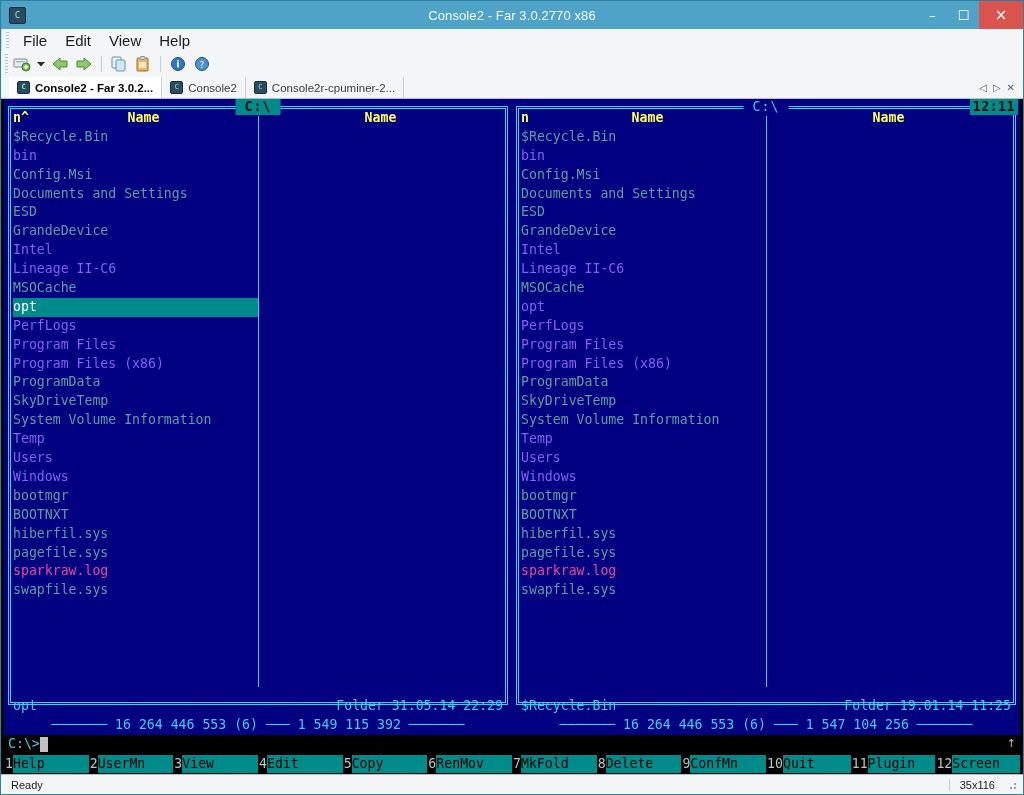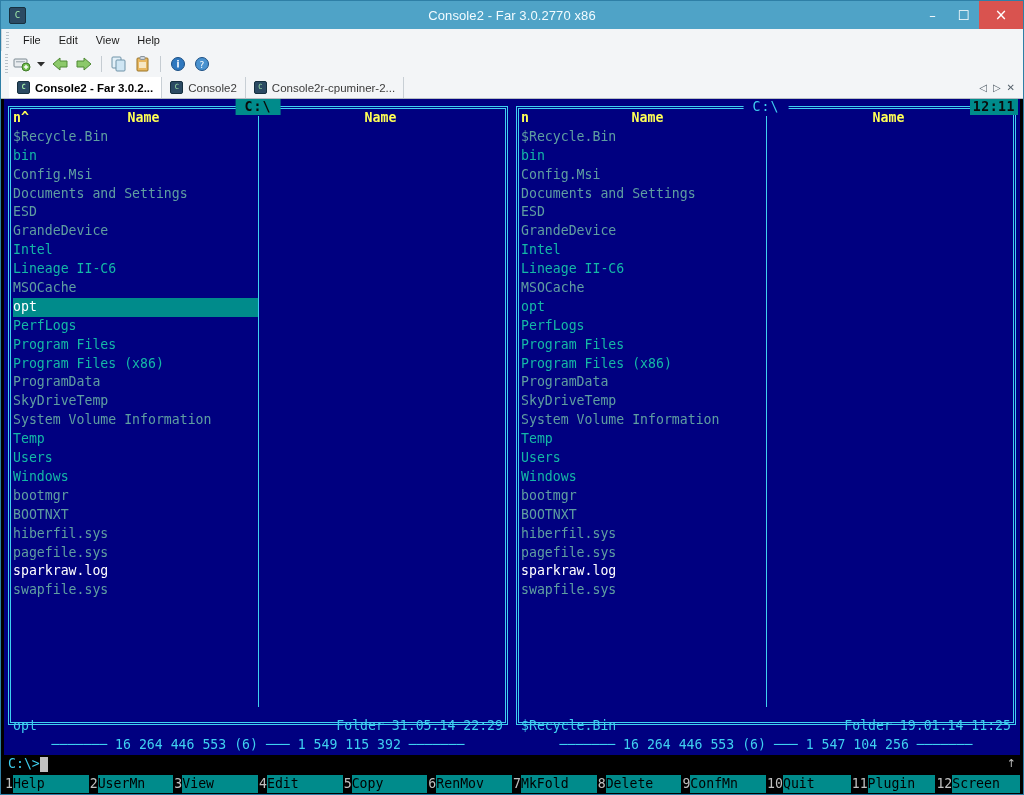--- a/index.html
+++ b/index.html
@@ -56,21 +56,21 @@
     display: flex; align-items: center;
     padding-left: 12px;
     border-left: 1px solid #cfd6dc;
     position: relative;
   }
   #menubar:before {
     content:""; position:absolute; left:4px; top:3px; bottom:3px; width:3px;
     background: repeating-linear-gradient(to bottom,#b9c2c9 0,#b9c2c9 1px,transparent 1px,transparent 3px);
   }
   .menu-item {
-    font-size: 11px; color: #1b1b1b; padding: 2px 9px; cursor: default;
+    font-size: 15px; color: #1b1b1b; padding: 2px 9px; cursor: default;
   }
 
   
   #toolbar {
     height: 26px; flex: 0 0 26px;
     background: #f3f5f7;
     display: flex; align-items: center; padding-left: 10px; gap: 2px;
     position: relative;
   }
   #toolbar:before {
@@ -161,23 +161,23 @@
   .filelist {
     position: relative; z-index: 3;
     margin: 0 9px; flex: 1 1 auto;
     display: flex; flex-direction: column;
     overflow: hidden;
   }
   .frow { height: 18.9px; white-space: pre; }
   .frow.sel { background: #008b8b; color: #ffffff !important; }
 
   
-  .c-white { color: #14b8a6; }
+  .c-white { color: #8b5cf6; }
   .c-dim   { color: #5f9ea0; }
-  .c-cyan  { color: #ffffff; }
+  .c-cyan  { color: #ec4899; }
 
   .panel-info {
     position: relative; z-index: 3;
     margin: 0 9px 0 9px; height: 19px;
     display: flex; color: #3fd0f0; white-space: pre;
   }
   .panel-info .pi-name { flex: 1 1 auto; overflow: hidden; }
   .panel-info .pi-meta { flex: 0 0 auto; }
 
   .panel-totals {
@@ -449,14 +449,19 @@
       <div id="cmdline">
         <span>C:\&gt;</span><span></span><span id="cmd-caret"></span>
         <span id="cmd-scroll">↑</span>
       </div>
 
       <div id="keybar"><div class="kb"><span class="num">1</span><span class="lbl">Help</span></div><div class="kb"><span class="num">2</span><span class="lbl">UserMn</span></div><div class="kb"><span class="num">3</span><span class="lbl">View</span></div><div class="kb"><span class="num">4</span><span class="lbl">Edit</span></div><div class="kb"><span class="num">5</span><span class="lbl">Copy</span></div><div class="kb"><span class="num">6</span><span class="lbl">RenMov</span></div><div class="kb"><span class="num">7</span><span class="lbl">MkFold</span></div><div class="kb"><span class="num">8</span><span class="lbl">Delete</span></div><div class="kb"><span class="num">9</span><span class="lbl">ConfMn</span></div><div class="kb"><span class="num">10</span><span class="lbl">Quit</span></div><div class="kb"><span class="num">11</span><span class="lbl">Plugin</span></div><div class="kb"><span class="num">12</span><span class="lbl">Screen</span></div></div>
 
     </div>
   </div>
 
+  <div id="statusbar">
+    <div id="status-text">Ready</div>
+    <div id="status-size">35x116</div>
+    <div id="grip"></div>
+  </div>
 
 </div>
 
 </body></html>

